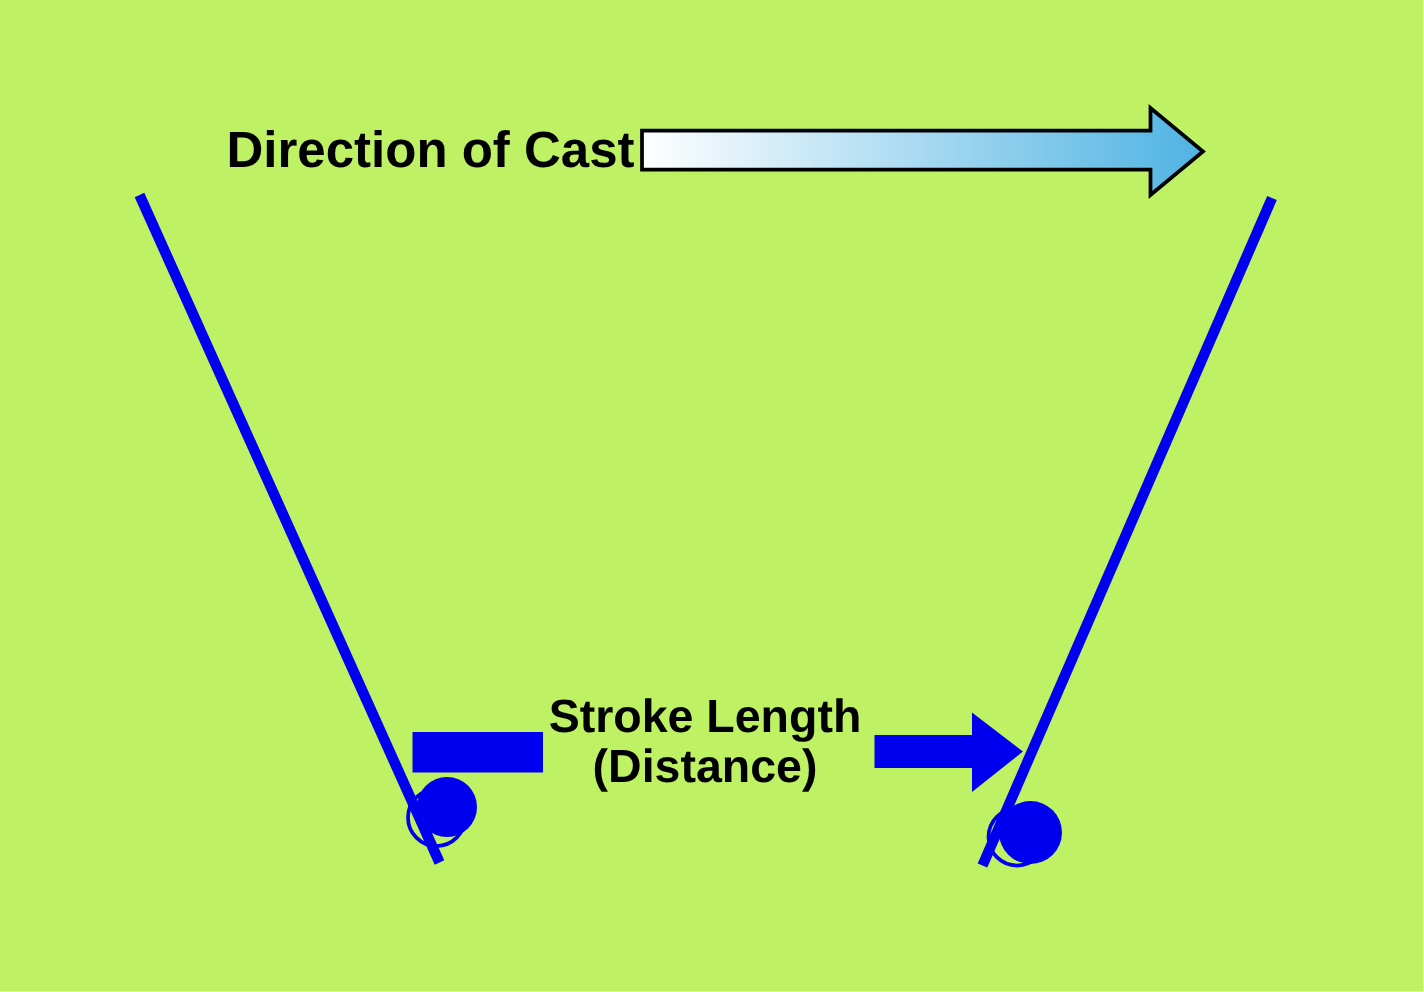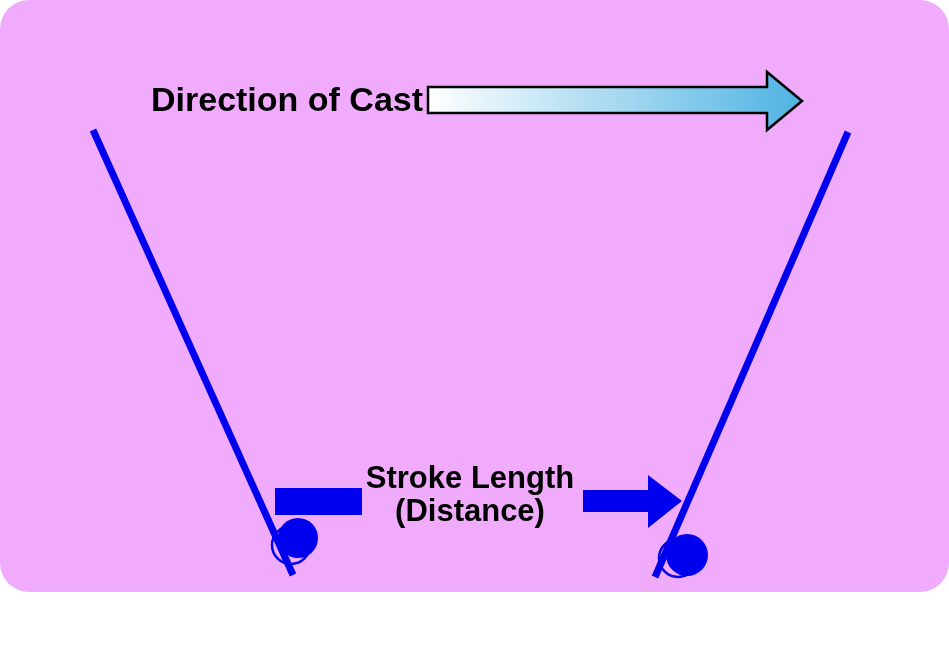--- a/index.html
+++ b/index.html
@@ -3,25 +3,24 @@
 <meta charset="utf-8">
 <style>
   html, body {
     margin: 0;
     padding: 0;
     background: #FFFFFF;
   }
   .canvas {
     position: relative;
     width: 949px;
-    height: 592px;
-    background: #f0abfc;
+    height: 661px;
+    background: #bef264;
     overflow: hidden;
     font-family: "Liberation Sans", sans-serif;
-    border-radius: 29px;
   }
   svg {
     display: block;
   }
   .diagram-text {
     font-family: "Liberation Sans", sans-serif;
     font-weight: bold;
     fill: #000000;
   }
 </style>

